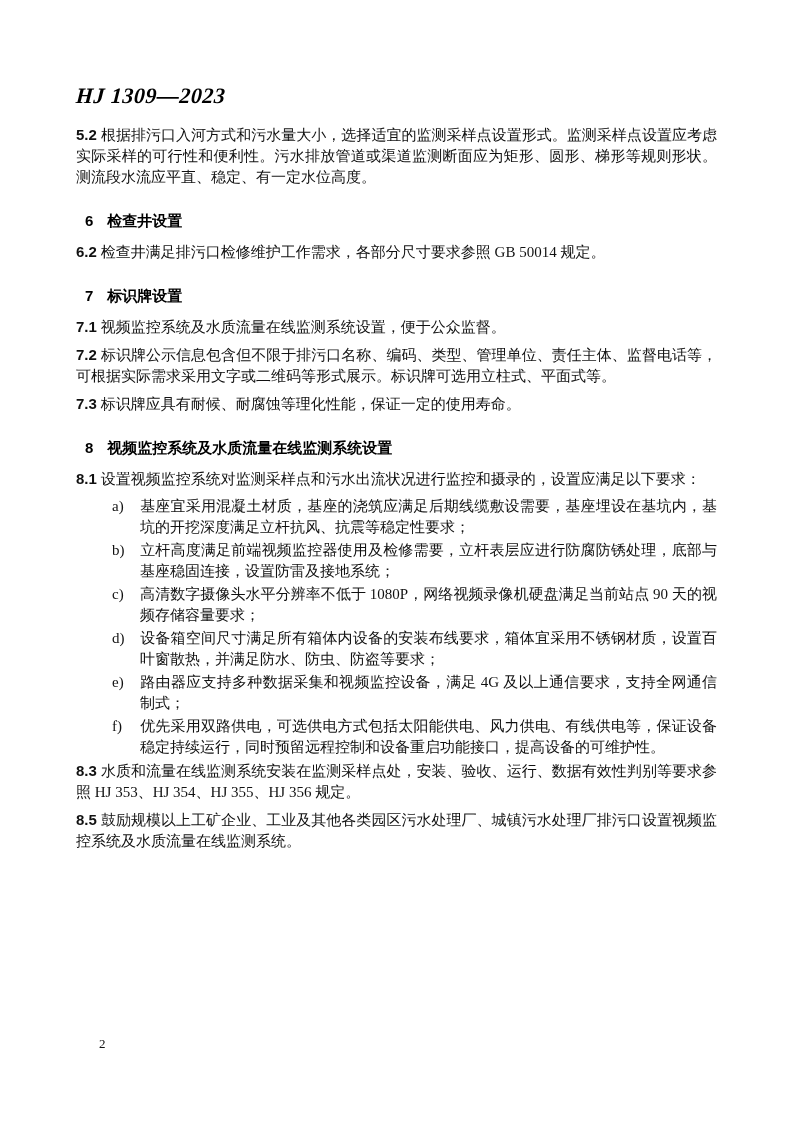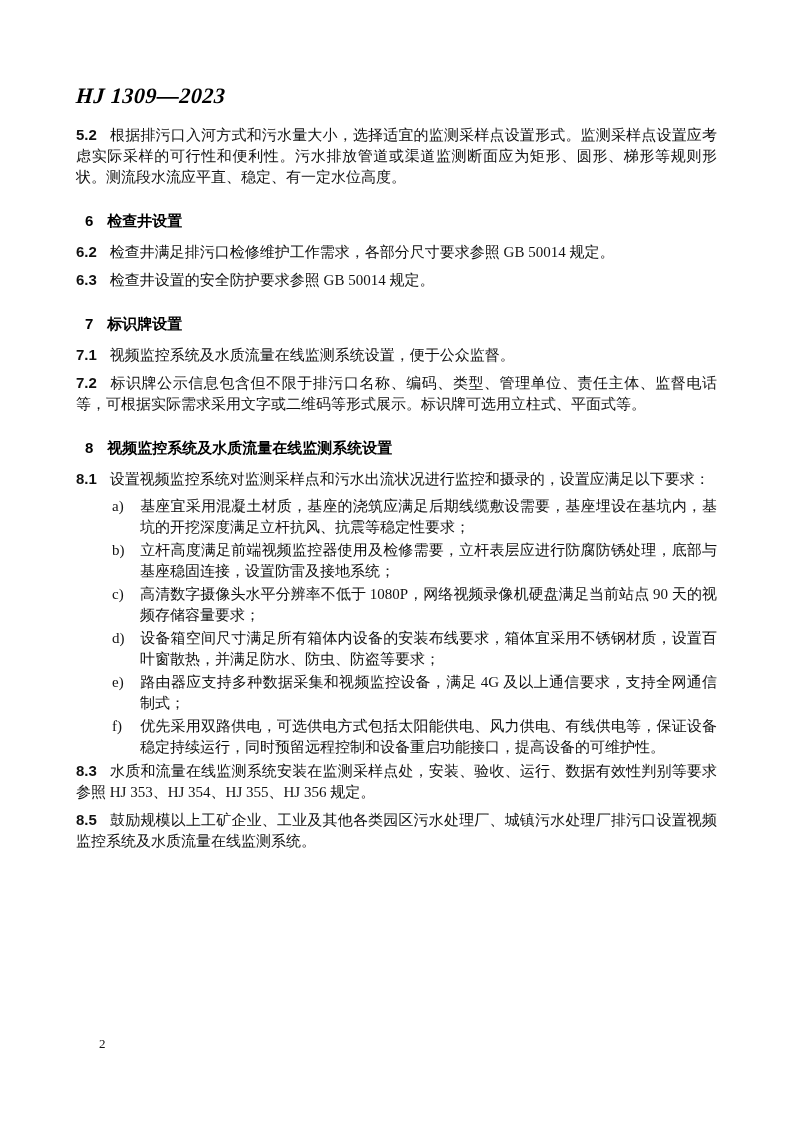--- a/index.html
+++ b/index.html
@@ -18,21 +18,21 @@
     font-size:22px; line-height:24px; letter-spacing:0.5px;
     transform:skewX(-4deg);
     margin-bottom:16px; color:#000;
   }
   .clause, .item {
     font-size:15px; line-height:21px; text-align:justify; color:#111;
   }
   .clause { margin-bottom:6px; }
   .clause .num {
     font-family:"Liberation Sans","DejaVu Sans",sans-serif;
-    font-weight:bold; margin-right:13px; white-space:nowrap;
+    font-weight:bold; margin-right:4px; white-space:nowrap;
   }
   .sec-heading {
     font-family:"Liberation Sans","DejaVu Sans",sans-serif;
     font-size:15px; line-height:21px; font-weight:bold;
     margin:22px 9px 10px; color:#000;
   }
   .sec-heading .num { margin-right:14px; }
   .item { padding-left:64px; margin-bottom:2px; }
   .item .item-num {
     display:inline-block; width:28px; margin-left:-28px; white-space:nowrap;
@@ -49,26 +49,26 @@
 <div class="page">
   <div class="content">
 
     <div class="logo">HJ 1309—2023</div>
 
     <p class="clause"><span class="num">5.2</span><span>根据排污口入河方式和污水量大小，选择适宜的监测采样点设置形式。监测采样点设置应考虑实际采样的可行性和便利性。污水排放管道或渠道监测断面应为矩形、圆形、梯形等规则形状。测流段水流应平直、稳定、有一定水位高度。</span></p>
 
     <h2 class="sec-heading"><span class="num">6</span><span>检查井设置</span></h2>
 
     <p class="clause"><span class="num">6.2</span><span>检查井满足排污口检修维护工作需求，各部分尺寸要求参照 GB 50014 规定。</span></p>
-    <p class="clause"><span class="num">6.3</span><span>检查井设置的安全防护要求参照 GB 50014 规定。</span></p>
 
     <h2 class="sec-heading"><span class="num">7</span><span>标识牌设置</span></h2>
 
     <p class="clause"><span class="num">7.1</span><span>视频监控系统及水质流量在线监测系统设置，便于公众监督。</span></p>
     <p class="clause"><span class="num">7.2</span><span>标识牌公示信息包含但不限于排污口名称、编码、类型、管理单位、责任主体、监督电话等，可根据实际需求采用文字或二维码等形式展示。标识牌可选用立柱式、平面式等。</span></p>
+    <p class="clause"><span class="num">7.3</span><span>标识牌应具有耐候、耐腐蚀等理化性能，保证一定的使用寿命。</span></p>
 
     <h2 class="sec-heading"><span class="num">8</span><span>视频监控系统及水质流量在线监测系统设置</span></h2>
 
     <p class="clause"><span class="num">8.1</span><span>设置视频监控系统对监测采样点和污水出流状况进行监控和摄录的，设置应满足以下要求：</span></p>
 
     <p class="item"><span class="item-num">a)</span><span>基座宜采用混凝土材质，基座的浇筑应满足后期线缆敷设需要，基座埋设在基坑内，基坑的开挖深度满足立杆抗风、抗震等稳定性要求；</span></p>
     <p class="item"><span class="item-num">b)</span><span>立杆高度满足前端视频监控器使用及检修需要，立杆表层应进行防腐防锈处理，底部与基座稳固连接，设置防雷及接地系统；</span></p>
     <p class="item"><span class="item-num">c)</span><span>高清数字摄像头水平分辨率不低于 1080P，网络视频录像机硬盘满足当前站点 90 天的视频存储容量要求；</span></p>
     <p class="item"><span class="item-num">d)</span><span>设备箱空间尺寸满足所有箱体内设备的安装布线要求，箱体宜采用不锈钢材质，设置百叶窗散热，并满足防水、防虫、防盗等要求；</span></p>
     <p class="item"><span class="item-num">e)</span><span>路由器应支持多种数据采集和视频监控设备，满足 4G 及以上通信要求，支持全网通信制式；</span></p>

